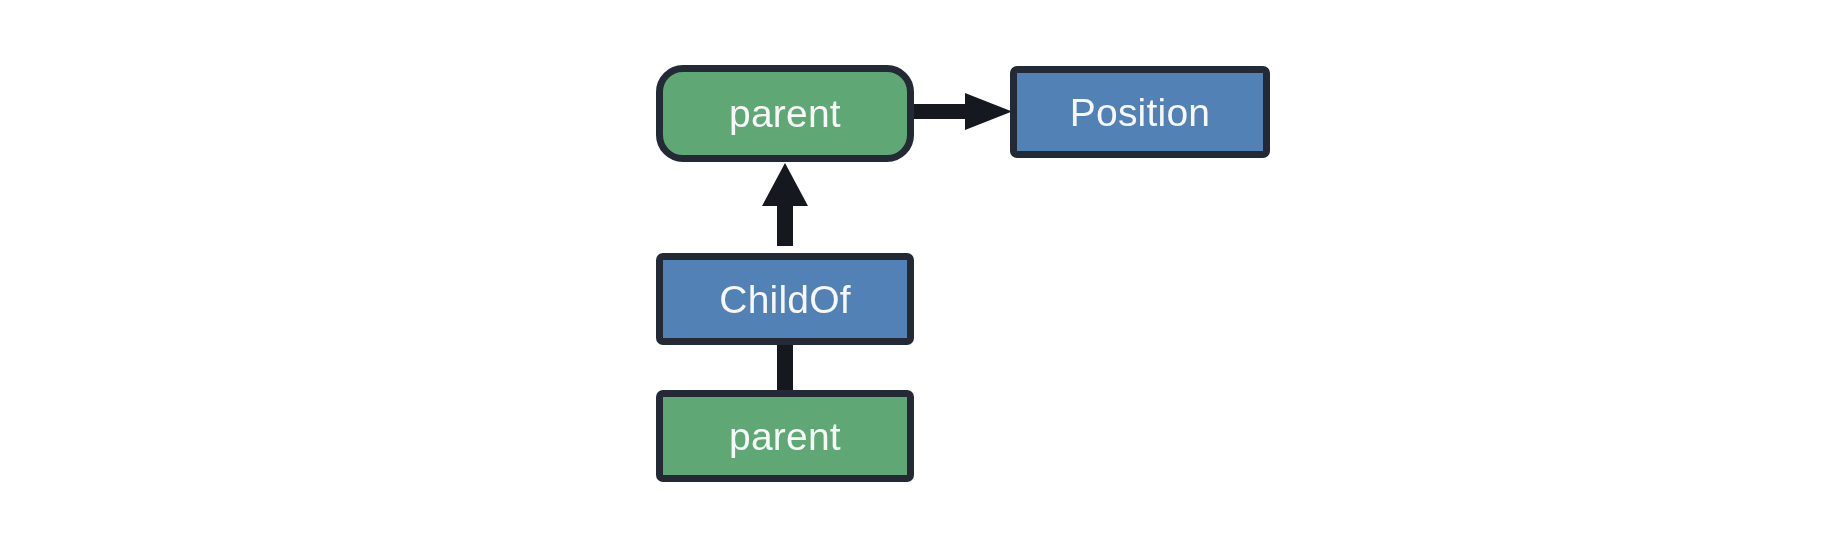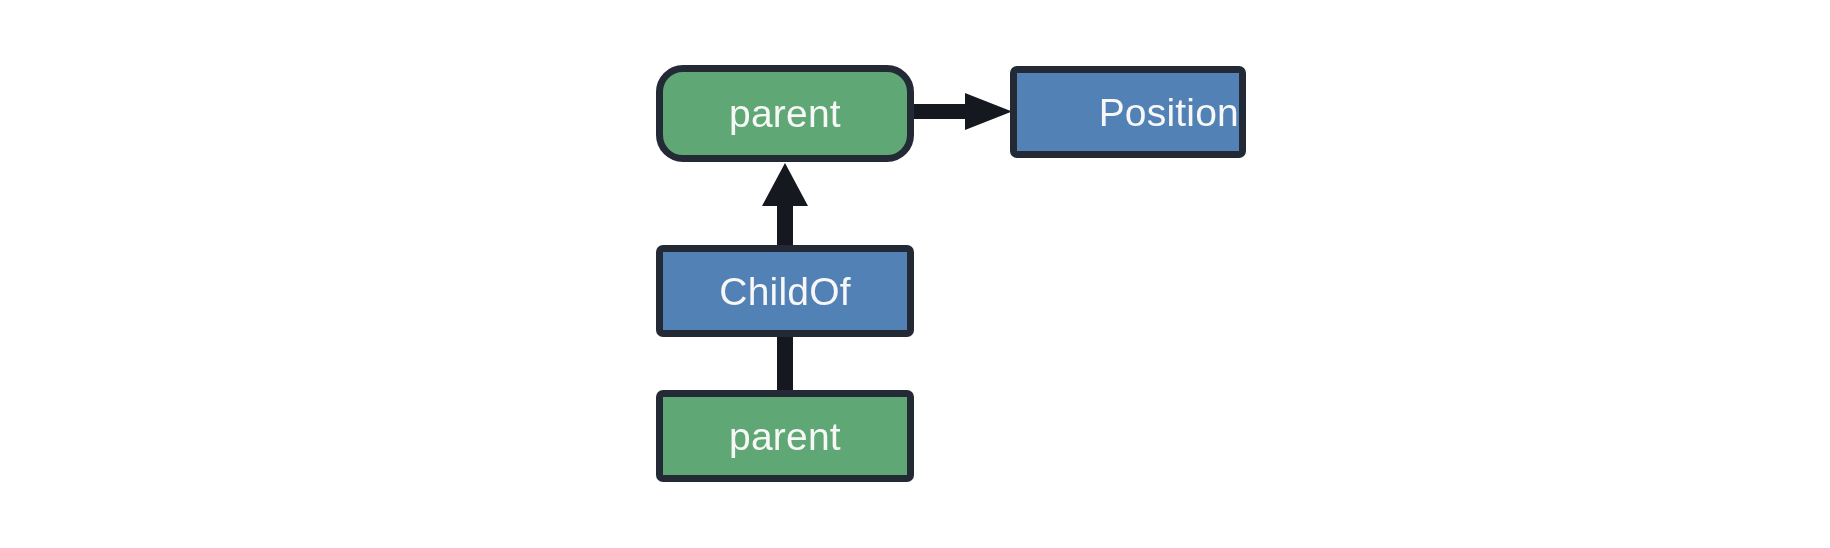--- a/index.html
+++ b/index.html
@@ -69,25 +69,25 @@
 
     <g>
       <rect x="777" y="334" width="16" height="58" fill="#15181f"></rect>
     </g>
   </svg>
 
   <div class="node node-green" style="left:656px; top:65px; width:258px; height:97px;border-radius:27px;">
     <span class="node-label">parent</span>
   </div>
 
-  <div class="node node-blue" style="left:1010px; top:66px; width:236px; height:92px;justify-content:flex-end;">
+  <div class="node node-blue" style="left:1010px; top:66px; width:260px; height:92px;">
     <span class="node-label">Position</span>
   </div>
 
-  <div class="node node-blue" style="left:656px; top:245px; width:258px; height:92px;">
+  <div class="node node-blue" style="left:656px; top:253px; width:258px; height:92px;">
     <span class="node-label">ChildOf</span>
   </div>
 
   <div class="node node-green" style="left:656px; top:390px; width:258px; height:92px;">
     <span class="node-label">parent</span>
   </div>
 
 </div>
 
 </body></html>

